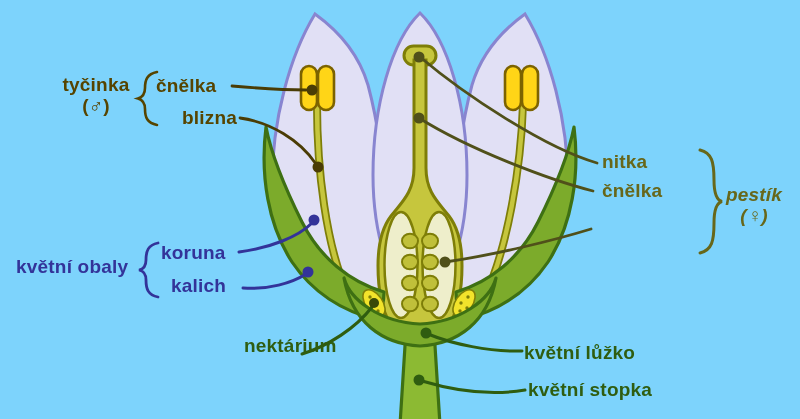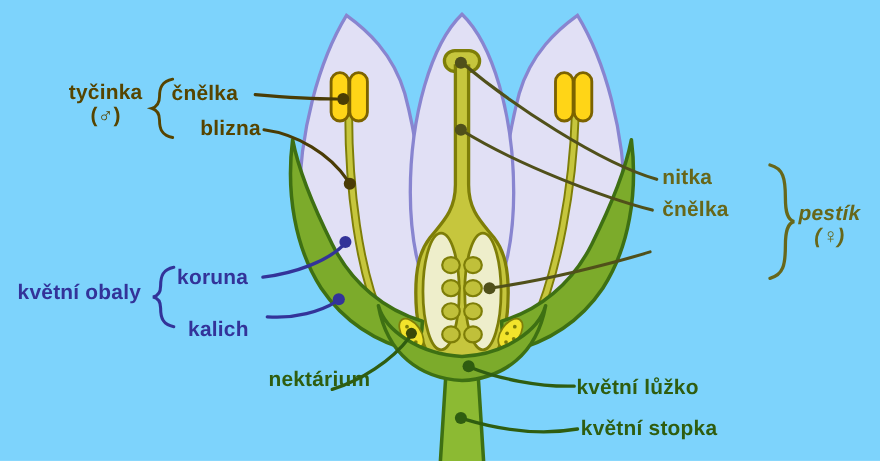--- a/index.html
+++ b/index.html
@@ -136,19 +136,19 @@
   <div class="lbl stamen-c" style="left:156px;top:75px;">čnělka</div>
   <div class="lbl stamen-c" style="left:182px;top:107px;">blizna</div>
 
   <div class="lbl pistil-c" style="left:602px;top:151px;">nitka</div>
   <div class="lbl pistil-c" style="left:602px;top:180px;">čnělka</div>
 
   <div class="lbl center pistil-c" style="left:716px;top:184px;width:76px;font-style:italic;"><span>pestík</span><br><span>(♀)</span></div>
 
   <div class="lbl blue-c" style="left:16px;top:256px;">květní obaly</div>
   <div class="lbl blue-c" style="left:161px;top:242px;">koruna</div>
-  <div class="lbl blue-c" style="left:171px;top:289px;">kalich</div>
+  <div class="lbl blue-c" style="left:171px;top:275px;">kalich</div>
 
   <div class="lbl green-c" style="left:244px;top:335px;">nektárium</div>
   <div class="lbl green-c" style="left:528px;top:379px;">květní stopka</div>
   <div class="lbl green-c" style="left:524px;top:342px;">květní lůžko</div>
 
 </div>
 
 </body></html>

